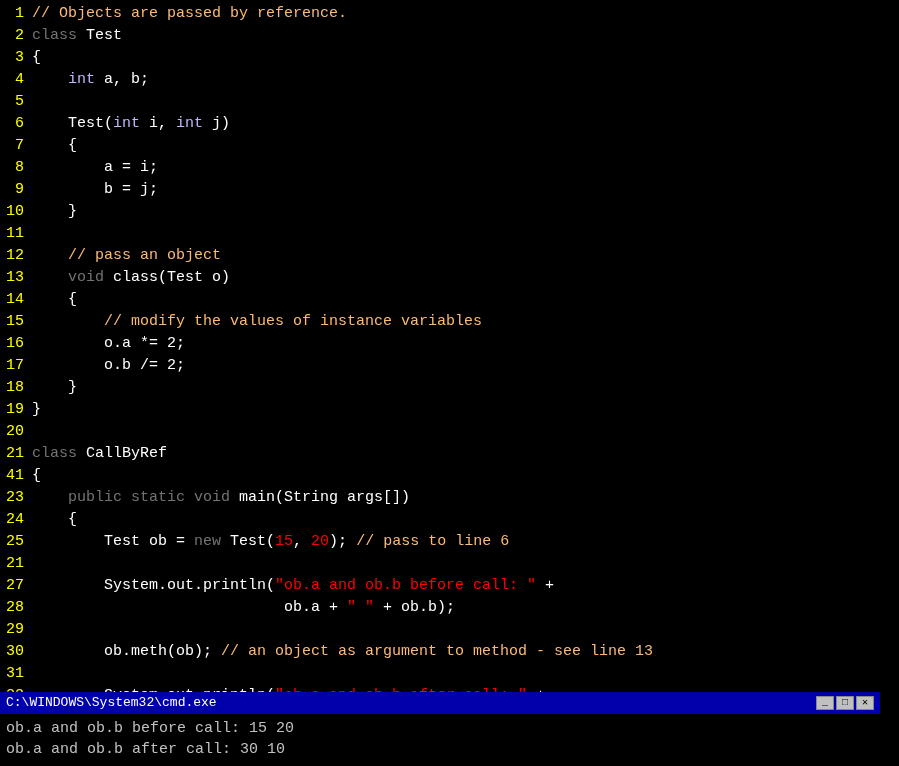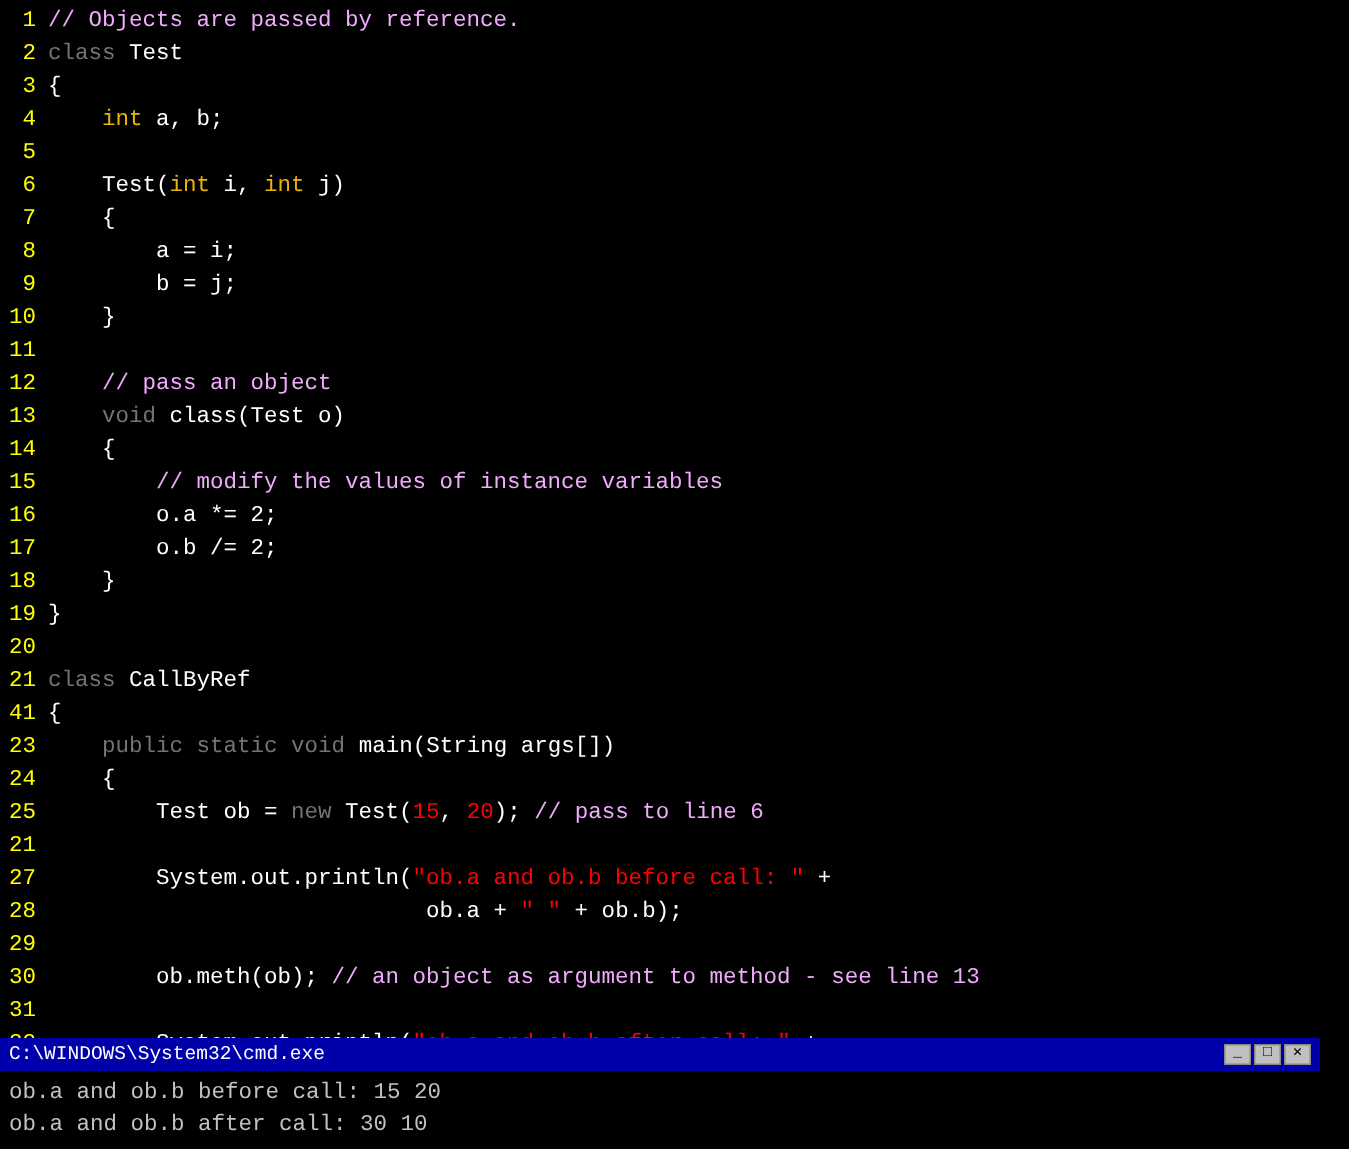--- a/index.html
+++ b/index.html
@@ -37,22 +37,22 @@
     }
 
     .code-content {
       flex: 1;
       white-space: pre;
       font-size: 15px;
     }
 
     
     .kw { color: #737373; }        
-    .kw2 { color: #eab308; }       
-    .comment { color: #f0abfc; text-align: center; }   
+    .kw2 { color: #c4b5fd; }       
+    .comment { color: #fdba74; text-align: center; }   
     .string { color: #ff0000; }    
     .plain { color: #ffffff; }    
     .num { color: #ff0000; } 
 
     
     .cmd-window {
       position: absolute;
       bottom: 0;
       left: 0;
       width: 880px;

